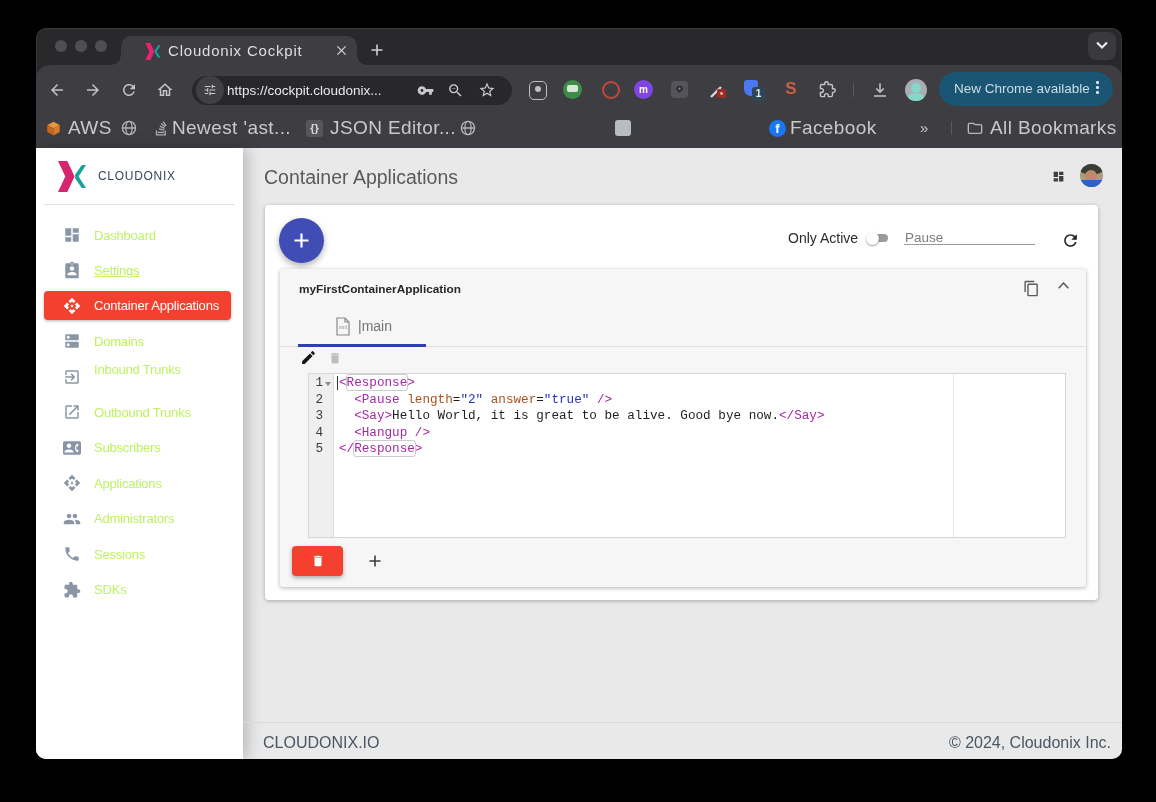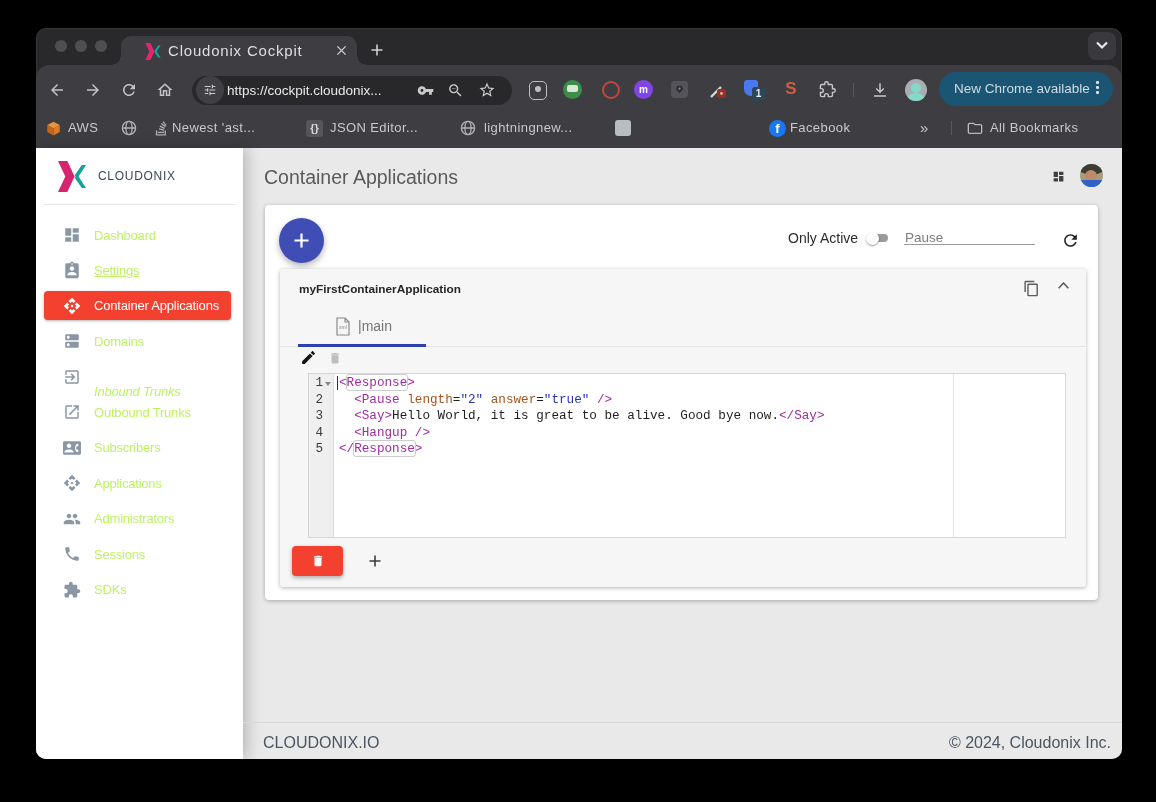--- a/index.html
+++ b/index.html
@@ -6,21 +6,21 @@
 .a{position:absolute;}
 #win{position:absolute;left:36px;top:28px;width:1086px;height:731px;border-radius:10px;background:#29282b;overflow:hidden;box-shadow:inset 0 0 0 1px rgba(255,255,255,0.07);}
 .tl{position:absolute;top:12px;width:12.4px;height:12.4px;border-radius:50%;background:#4f4e52;}
 #tab{position:absolute;left:85px;top:8px;width:236px;height:29px;background:#3e3d41;border-radius:10px 10px 0 0;}
 #tabtitle{position:absolute;left:47px;top:0;height:29px;line-height:29px;color:#dfdfe1;font-size:15px;letter-spacing:.8px;}
 #toolbar{position:absolute;left:0;top:37px;width:1086px;height:83px;background:#3e3d41;border-radius:14px 14px 0 0;}
 #pill{position:absolute;left:156px;top:48px;width:320px;height:29px;border-radius:14.5px;background:#28272a;}
 #tunec{position:absolute;left:160px;top:48px;width:28px;height:28px;border-radius:50%;background:#403f44;}
 #urltxt{position:absolute;left:191px;top:48px;height:21px;line-height:29px;color:#e8e8ea;font-size:13.5px;}
 #updpill{position:absolute;left:903px;top:44px;width:174px;height:34px;border-radius:17px;background:#1a5573;color:#cddbe4;font-size:13.5px;line-height:34px;text-indent:15px;}
-.bktxt{color:#c9c9cc;font-size:13px;letter-spacing:0.4px;height:40px;line-height:40px;position:absolute;top:80px;}
+.bktxt{color:#c9c9cc;font-size:19px;letter-spacing:0.4px;height:40px;line-height:40px;position:absolute;top:80px;}
 #page{position:absolute;left:0;top:120px;width:1086px;height:611px;background:#e9e9e9;}
 #sidebar{position:absolute;left:0;top:120px;width:207px;height:611px;background:#fff;box-shadow:4px 0 14px rgba(0,0,0,0.22);}
 .mi{position:absolute;left:58px;font-size:13px;letter-spacing:-0.2px;color:#bef264;}
 .mico{position:absolute;left:27px;width:18px;height:18px;}
 #actpill{position:absolute;left:8px;top:263px;width:187px;height:29px;background:#f4402f;border-radius:4px;box-shadow:0 1px 3px rgba(0,0,0,0.3);}
 #card{position:absolute;left:229px;top:177px;width:833px;height:395px;background:#fff;border-radius:4px;box-shadow:0 1px 4px rgba(0,0,0,0.28);}
 #fab{position:absolute;left:243px;top:190px;width:45px;height:45px;border-radius:50%;background:#3f4db5;box-shadow:0 3px 6px rgba(0,0,0,0.3);}
 #acc{position:absolute;left:244px;top:241px;width:806px;height:318px;background:#f6f6f6;border-radius:3px;box-shadow:0 1px 4px rgba(0,0,0,0.3);}
 #editor{position:absolute;left:272px;top:344.5px;width:758px;height:165px;background:#fff;border:1px solid #d6d6d6;box-sizing:border-box;font-family:"Liberation Mono",monospace;font-size:12.65px;line-height:16.5px;}
 #gutter{position:absolute;left:0;top:0;width:24px;height:163px;background:#efefef;border-right:1px solid #ddd;}
@@ -143,21 +143,20 @@
   <div class="bktxt" style="left:136px;">Newest 'ast...</div>
   <div class="a" style="left:270px;top:92px;width:17px;height:17px;border-radius:3px;background:#56555a;color:#d8d8da;font-size:11px;text-align:center;line-height:17px;font-weight:bold;">{}</div>
   <div class="bktxt" style="left:294px;">JSON Editor...</div>
   <svg class="a" style="left:424px;top:92px;" width="16" height="16" viewBox="0 0 16 16">
       <g fill="none" stroke="#b4b4b7" stroke-width="1.3">
         <circle cx="8" cy="8" r="6.6"></circle>
         <path d="M1.4 8 H14.6"></path>
         <ellipse cx="8" cy="8" rx="3.1" ry="6.6"></ellipse>
       </g>
     </svg>
-  <div class="bktxt" style="left:448px;">lightningnew...</div>
   <div class="a" style="left:579px;top:92px;width:16px;height:16px;border-radius:3px;background:#b9bcc0;"></div>
   <div class="a" style="left:733px;top:92px;width:17px;height:17px;border-radius:50%;background:#1877f2;color:#fff;font-size:13px;font-weight:bold;text-align:center;line-height:17px;">f</div>
   <div class="bktxt" style="left:754px;">Facebook</div>
   <div class="bktxt" style="left:884px;font-size:15px;">»</div>
   <div class="a" style="left:914.5px;top:93px;width:1.5px;height:14px;background:#5a595e;"></div>
   <svg class="a" style="left:931px;top:93px;" width="16" height="14" viewBox="0 0 24 20">
       <path fill="none" stroke="#b9b9bc" stroke-width="2" d="M10 3H4c-1.1 0-2 .9-2 2v11c0 1.1.9 2 2 2h16c1.1 0 2-.9 2-2V7c0-1.1-.9-2-2-2h-8l-2-2z"></path>
     </svg>
   <div class="bktxt" style="left:954px;">All Bookmarks</div>
 
@@ -184,21 +183,21 @@
       <path fill="#fff" d="M14 12l-2 2-2-2 2-2 2 2zm-2-6l2.12 2.12 2.5-2.5L12 1 7.38 5.62l2.5 2.5L12 6zm-6 6l2.12-2.12-2.5-2.5L1 12l4.62 4.62 2.5-2.5L6 12zm12 0l-2.12 2.12 2.5 2.5L23 12l-4.62-4.62-2.5 2.5L18 12zm-6 6l-2.12-2.12-2.5 2.5L12 23l4.62-4.62-2.5-2.5L12 18z"></path>
     </svg>
   <div class="mi" style="top:270px;color:#fff;">Container Applications</div>
   <svg class="mico" style="top:304px;" viewBox="0 0 24 24">
       <path fill="#8a96a5" d="M20 13H4c-.55 0-1 .45-1 1v6c0 .55.45 1 1 1h16c.55 0 1-.45 1-1v-6c0-.55-.45-1-1-1zM7 19c-1.1 0-2-.9-2-2s.9-2 2-2 2 .9 2 2-.9 2-2 2zM20 3H4c-.55 0-1 .45-1 1v6c0 .55.45 1 1 1h16c.55 0 1-.45 1-1V4c0-.55-.45-1-1-1zM7 9c-1.1 0-2-.9-2-2s.9-2 2-2 2 .9 2 2-.9 2-2 2z"></path>
     </svg>
   <div class="mi" style="top:306px;">Domains</div>
   <svg class="mico" style="top:340px;" viewBox="0 0 24 24">
       <path fill="#8a96a5" d="M10.09 15.59L11.5 17l5-5-5-5-1.41 1.41L12.67 11H3v2h9.67l-2.58 2.59zM19 3H5c-1.11 0-2 .9-2 2v4h2V5h14v14H5v-4H3v4c0 1.1.89 2 2 2h14c1.1 0 2-.9 2-2V5c0-1.1-.9-2-2-2z"></path>
     </svg>
-  <div class="mi" style="top:356px;font-style:italic;">Inbound Trunks</div>
+  <div class="mi" style="top:334px;">Inbound Trunks</div>
   <svg class="mico" style="top:375px;" viewBox="0 0 24 24">
       <path fill="#8a96a5" d="M19 19H5V5h7V3H5c-1.11 0-2 .89-2 2v14c0 1.1.89 2 2 2h14c1.1 0 2-.9 2-2v-7h-2v7zM14 3v2h3.59l-9.83 9.83 1.41 1.41L19 6.41V10h2V3h-7z"></path>
     </svg>
   <div class="mi" style="top:377px;">Outbound Trunks</div>
   <svg class="mico" style="top:411px;" viewBox="0 0 24 24">
       <path fill="#8a96a5" d="M22 3H2C.9 3 0 3.9 0 5v14c0 1.1.9 2 2 2h20c1.1 0 2-.9 2-2V5c0-1.1-.9-2-2-2zM8 6c1.66 0 3 1.34 3 3s-1.34 3-3 3-3-1.34-3-3 1.34-3 3-3zm6 12H2v-1c0-2 4-3.1 6-3.1s6 1.1 6 3.1v1zm3.85-4h1.64L21 16l-1.99 1.99c-1.31-.98-2.28-2.38-2.73-3.99-.18-.64-.28-1.31-.28-2s.1-1.36.28-2c.45-1.62 1.42-3.01 2.73-3.99L21 8l-1.51 2h-1.64c-.22.63-.35 1.3-.35 2s.13 1.37.35 2z"></path>
     </svg>
   <div class="mi" style="top:412px;">Subscribers</div>
   <svg class="mico" style="top:446px;" viewBox="0 0 24 24">
       <path fill="#8a96a5" d="M14 12l-2 2-2-2 2-2 2 2zm-2-6l2.12 2.12 2.5-2.5L12 1 7.38 5.62l2.5 2.5L12 6zm-6 6l2.12-2.12-2.5-2.5L1 12l4.62 4.62 2.5-2.5L6 12zm12 0l-2.12 2.12 2.5 2.5L23 12l-4.62-4.62-2.5 2.5L18 12zm-6 6l-2.12-2.12-2.5 2.5L12 23l4.62-4.62-2.5-2.5L12 18z"></path>

